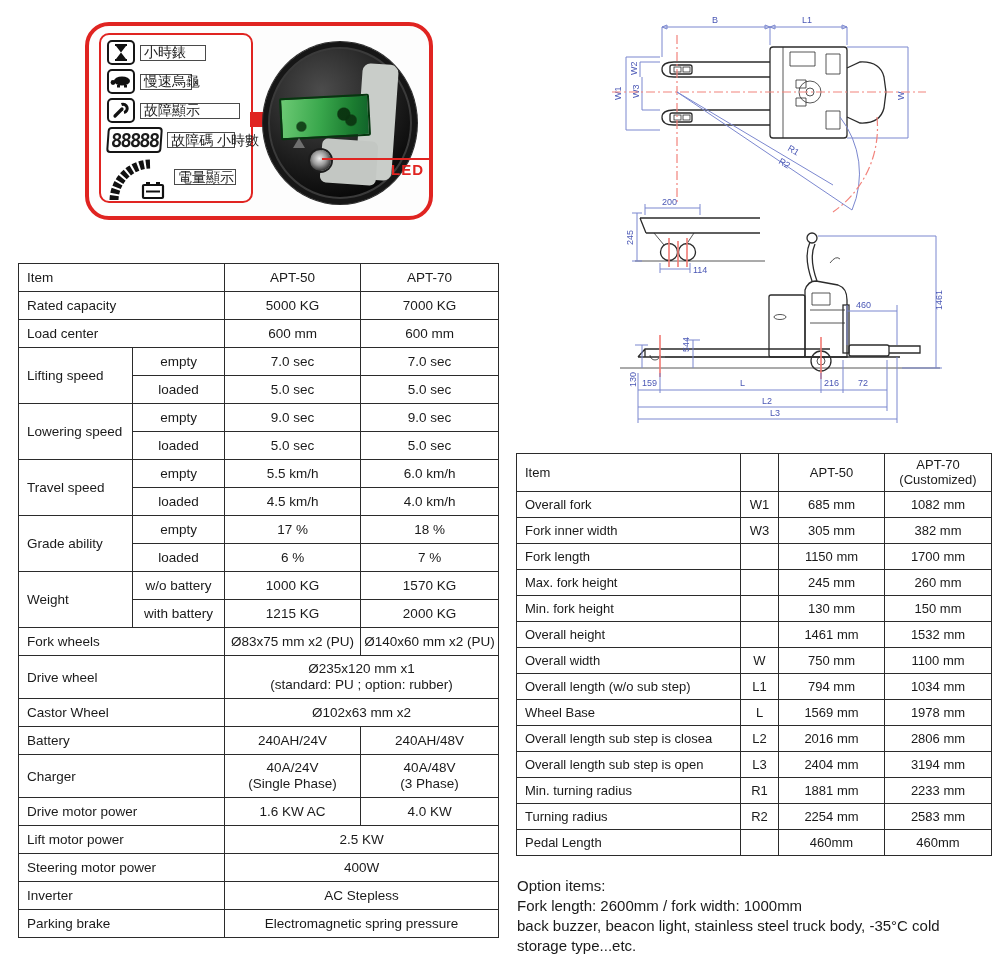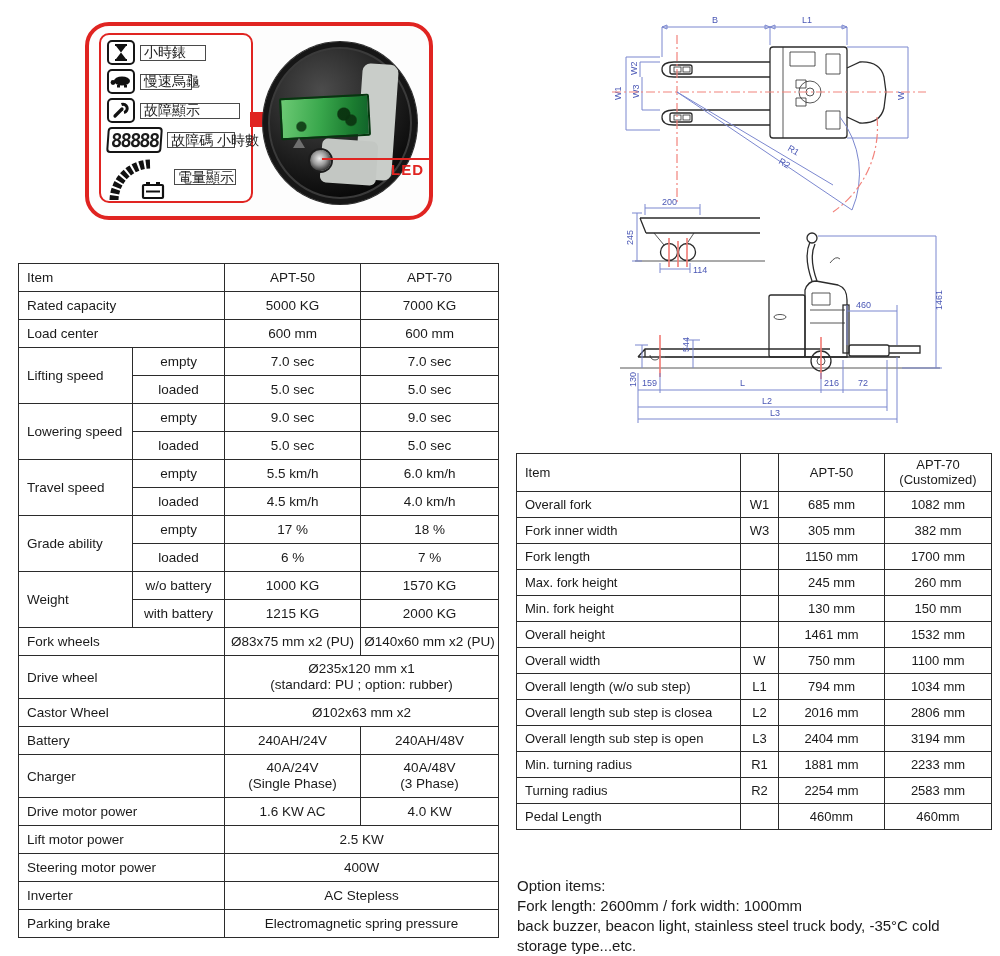--- a/index.html
+++ b/index.html
@@ -429,20 +429,26 @@
         <td class="val">750 mm</td>
         <td class="val">1100 mm</td>
       </tr>
   <tr>
         <td class="lbl">Overall length (w/o sub step)</td>
         <td class="sub">L1</td>
         <td class="val">794 mm</td>
         <td class="val">1034 mm</td>
       </tr>
   <tr>
+        <td class="lbl">Wheel Base</td>
+        <td class="sub">L</td>
+        <td class="val">1569 mm</td>
+        <td class="val">1978 mm</td>
+      </tr>
+  <tr>
         <td class="lbl">Overall length sub step is closea</td>
         <td class="sub">L2</td>
         <td class="val">2016 mm</td>
         <td class="val">2806 mm</td>
       </tr>
   <tr>
         <td class="lbl">Overall length sub step is open</td>
         <td class="sub">L3</td>
         <td class="val">2404 mm</td>
         <td class="val">3194 mm</td>

